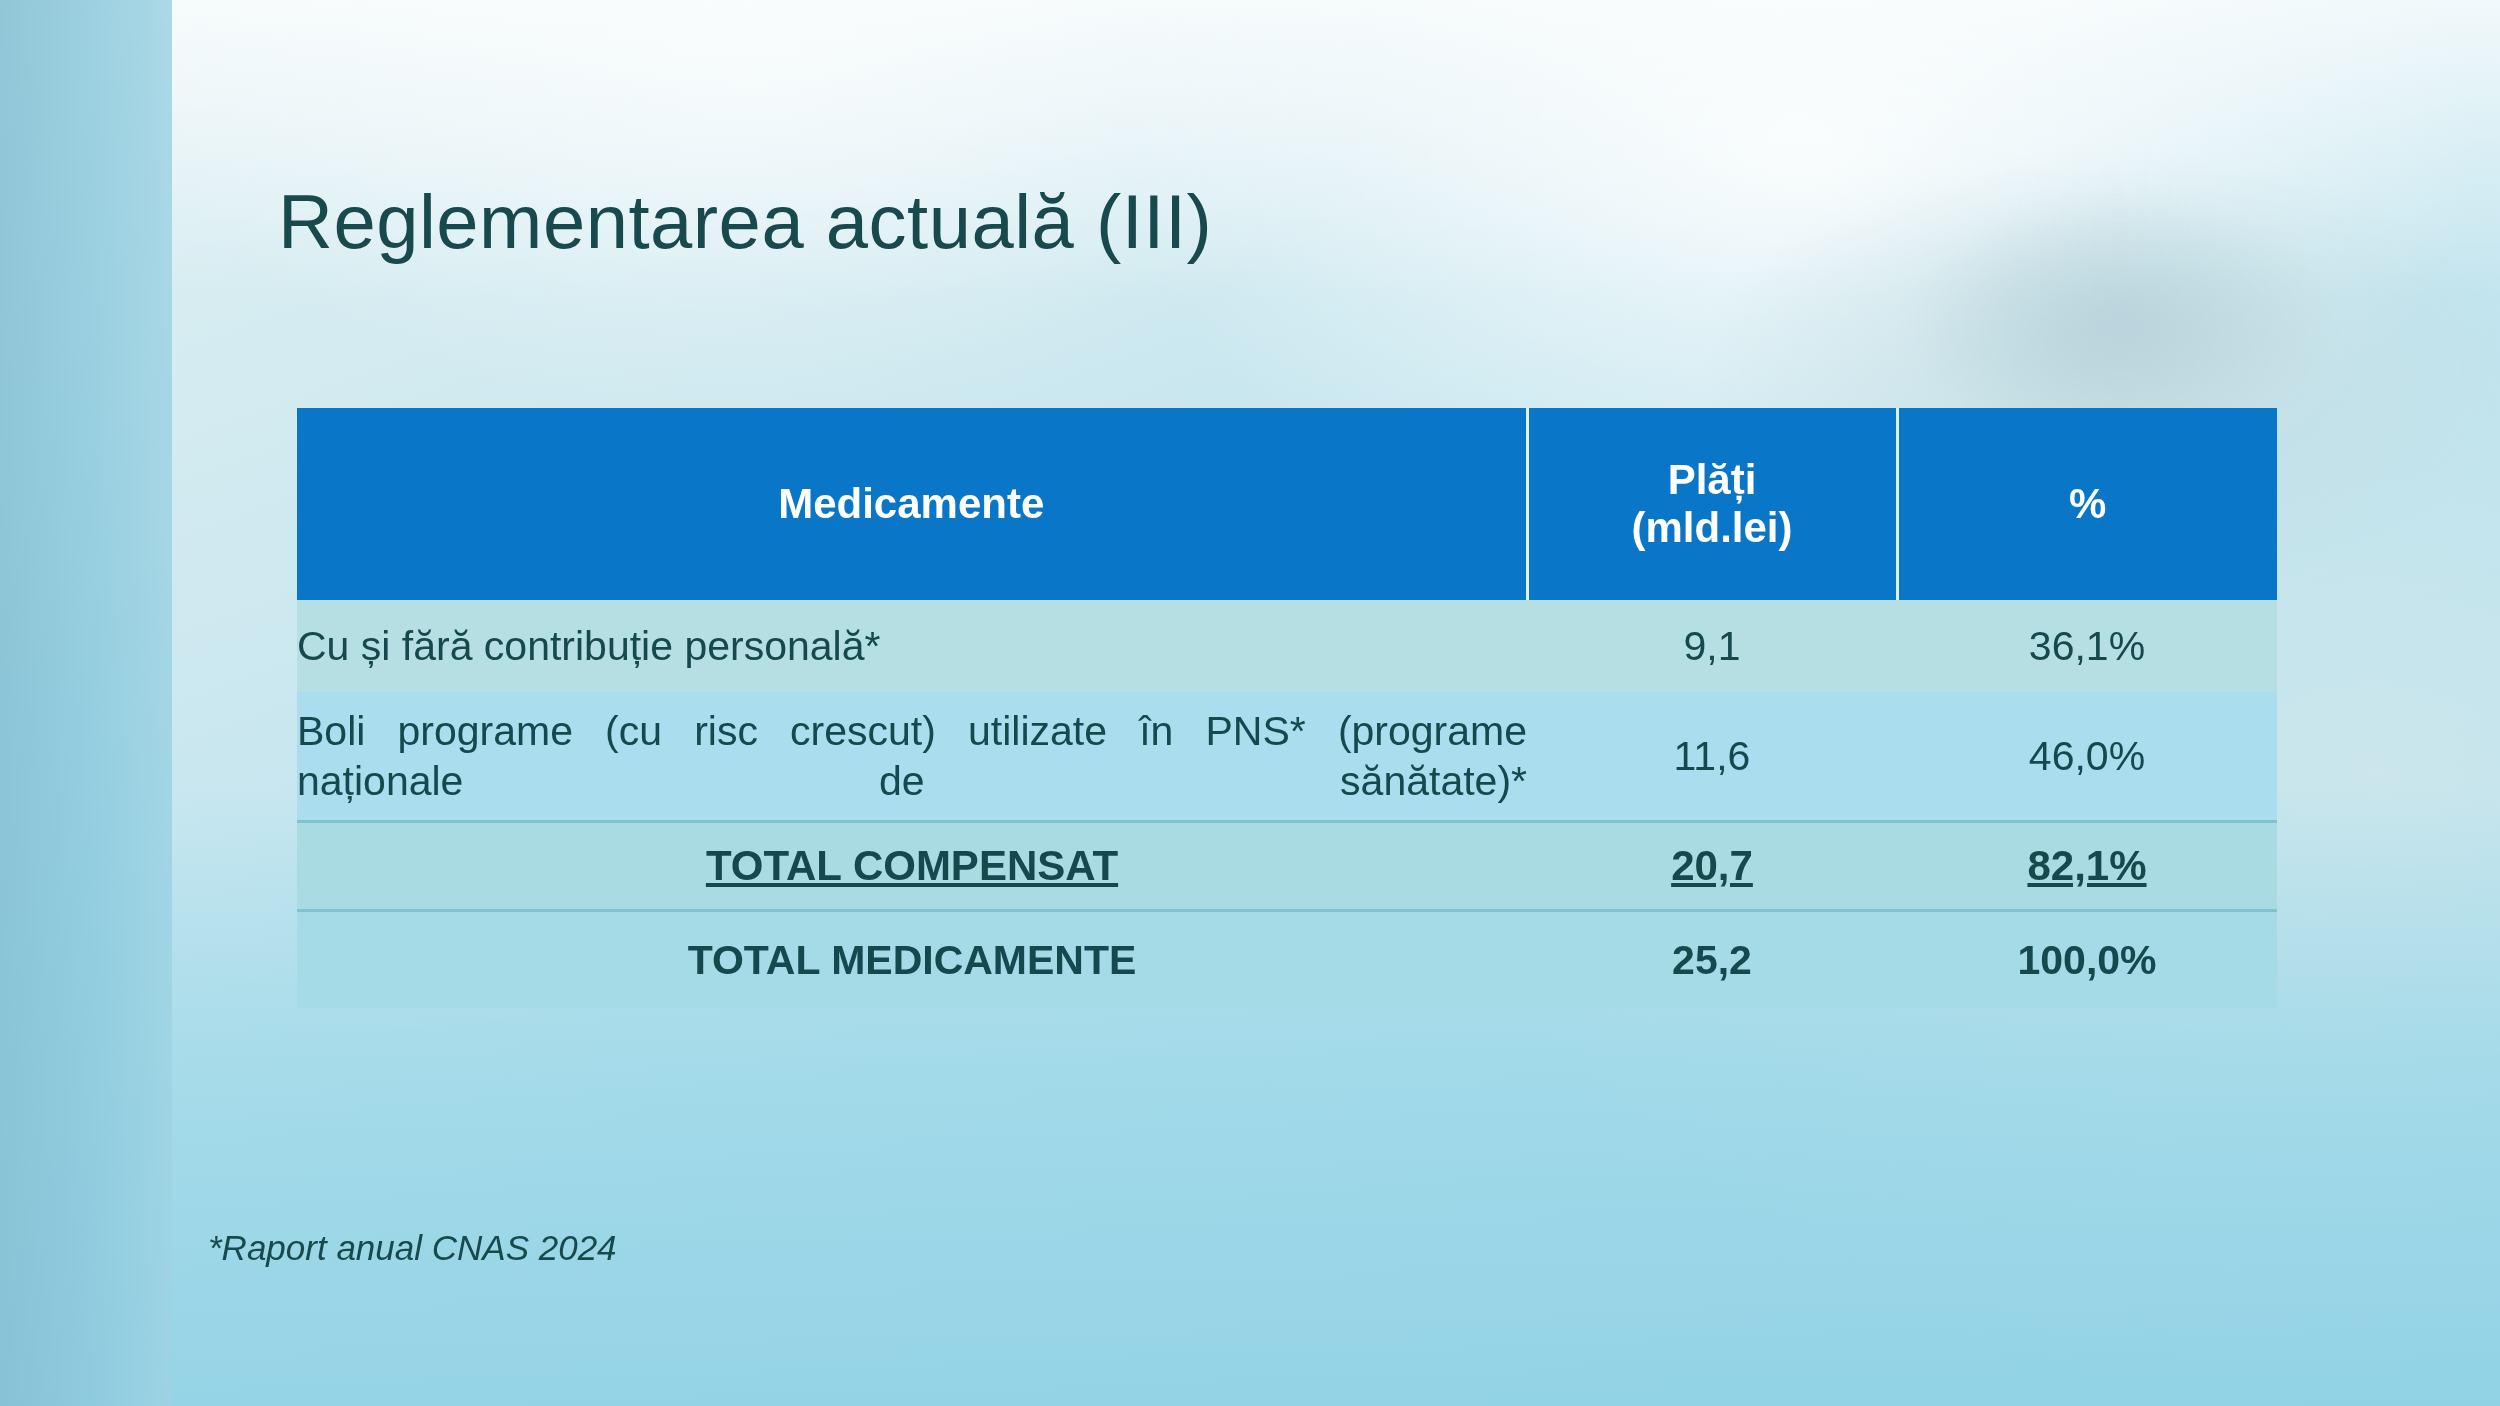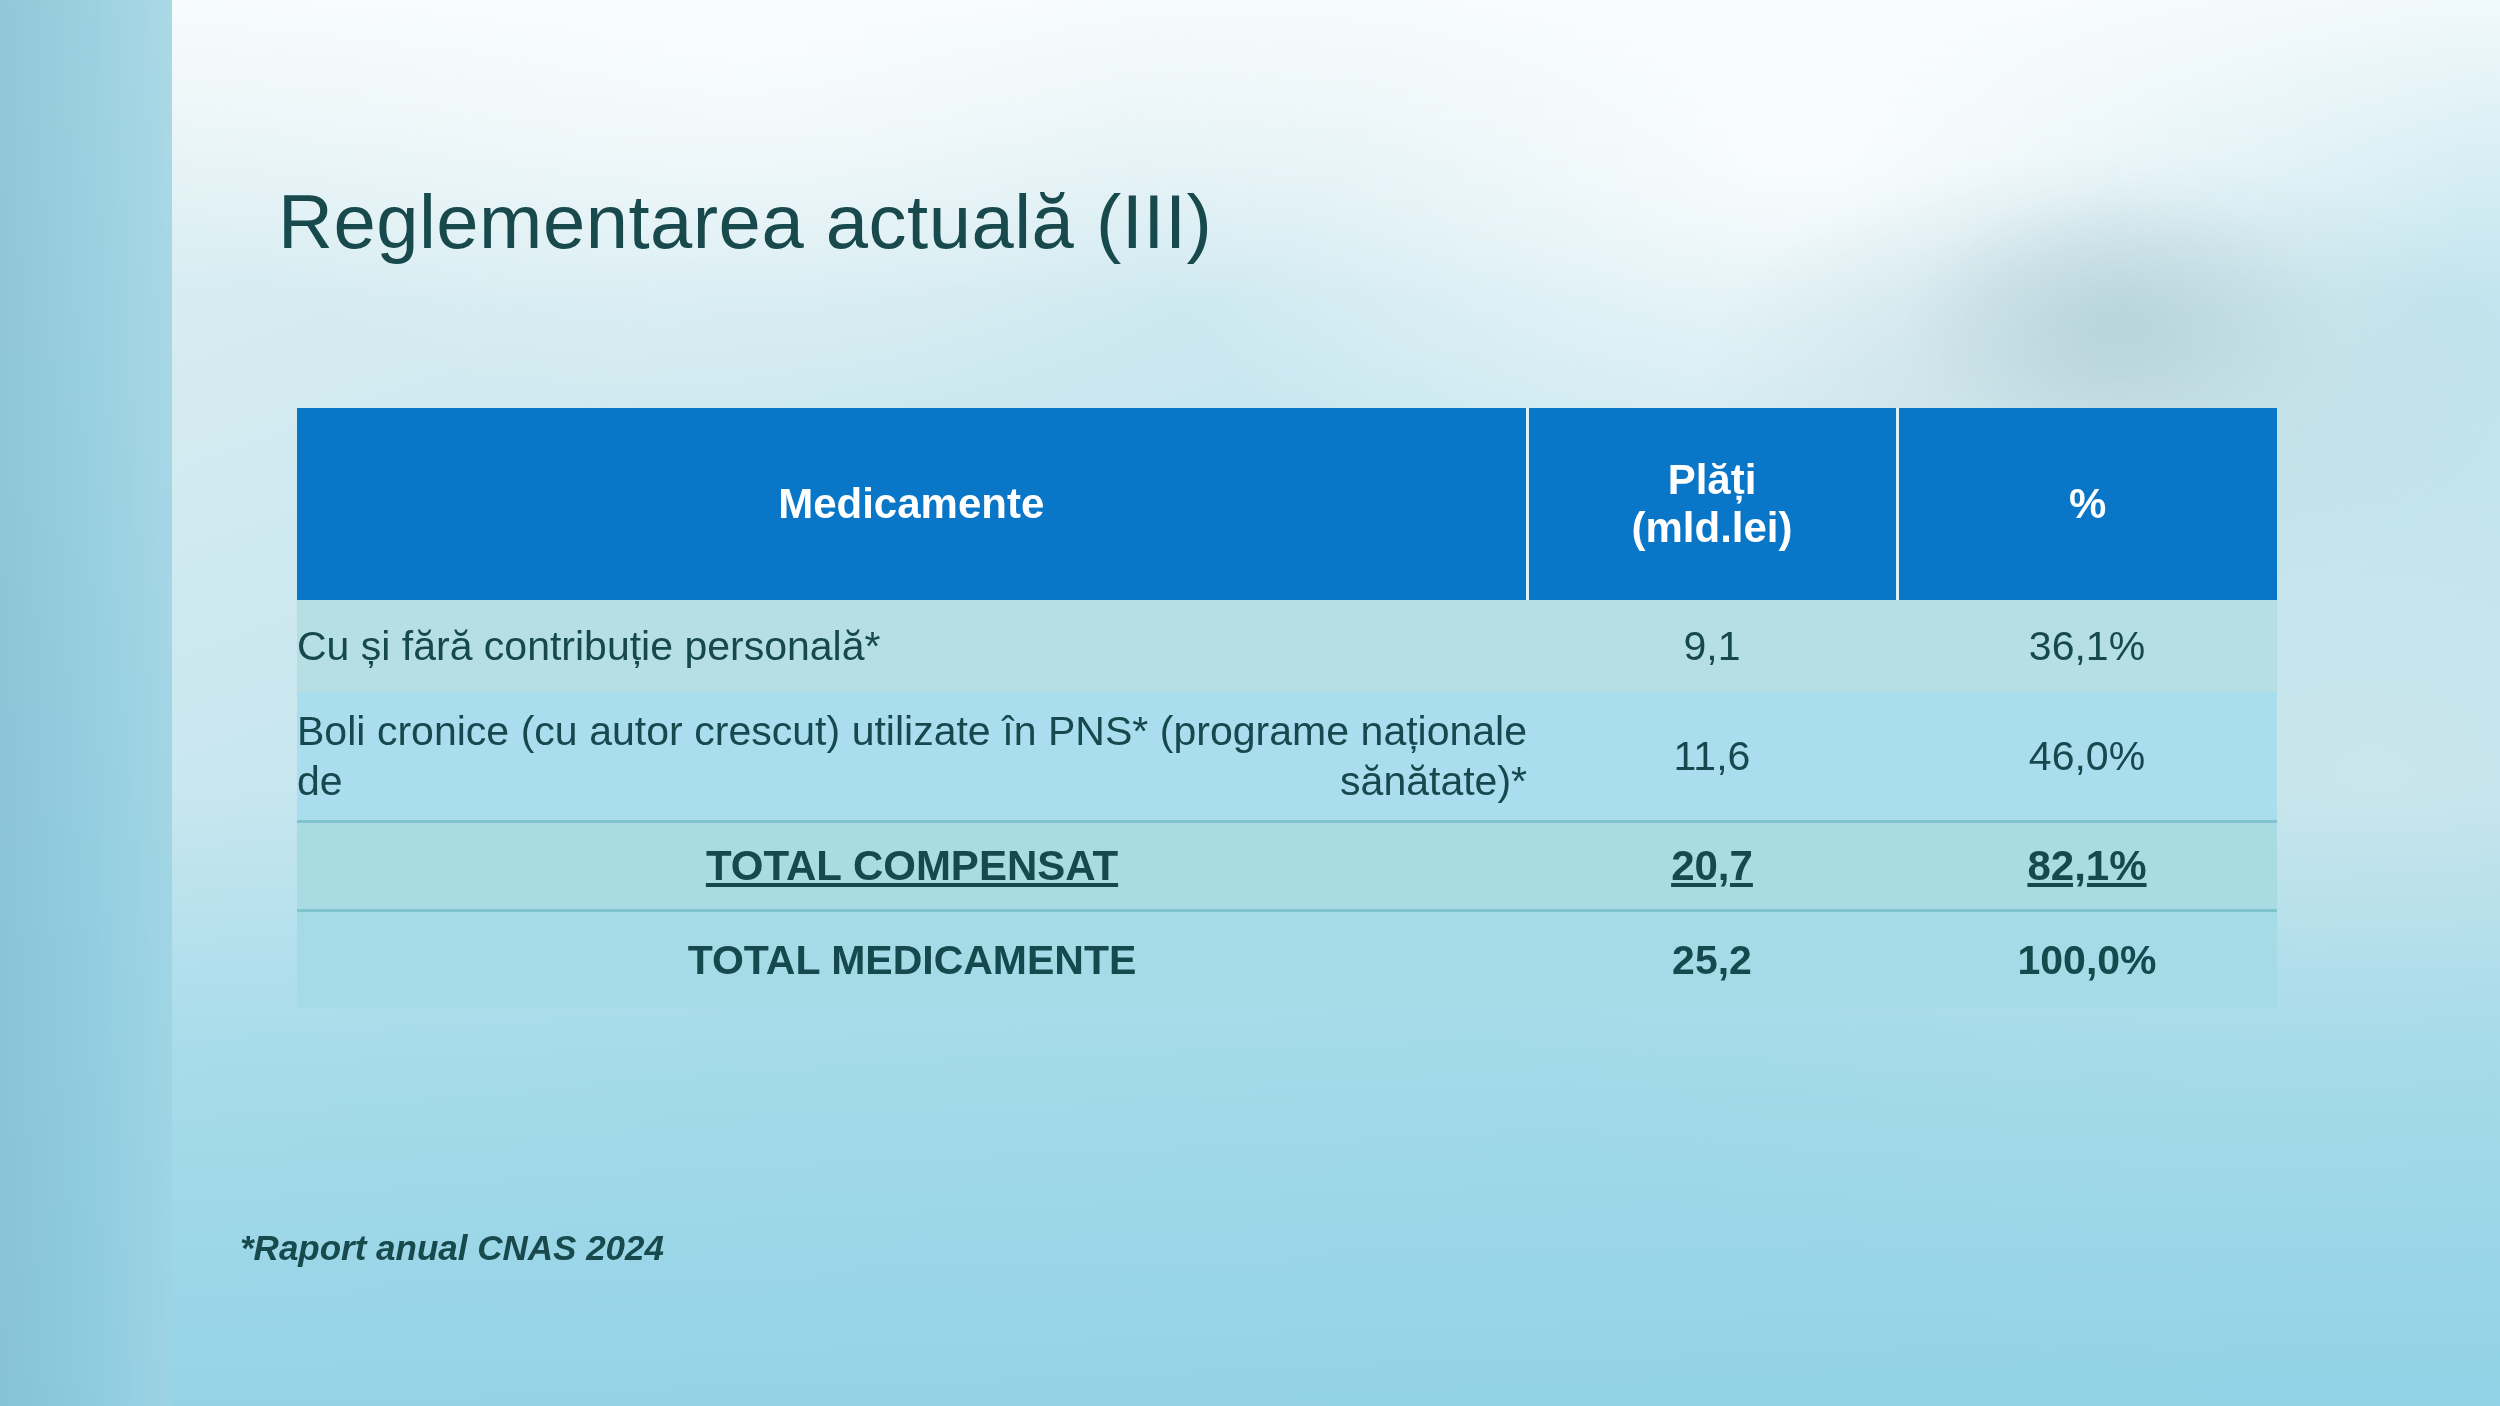--- a/index.html
+++ b/index.html
@@ -159,24 +159,23 @@
     padding-right: 22px;
     line-height: 1.22;
   }
   td.label-center {
     text-align: center;
   }
 
   
   .footnotes {
     position: absolute;
-    left: 240px;
+    left: 208px;
     top: 1228px;
     color: #17494d;
-    font-weight: bold;
   }
   .footnote {
     font-size: 35px;
     font-style: italic;
     margin-bottom: 22px;
     white-space: nowrap;
   }
 </style>
 </head>
 <body>
@@ -213,21 +212,21 @@
           </th>
         </tr>
       </thead>
       <tbody>
         <tr class="row-a">
           <td class="label-left">Cu și fără contribuție personală*</td>
           <td>9,1</td>
           <td>36,1%</td>
         </tr>
         <tr class="row-b">
-          <td class="label-just">Boli cronice (cu autor crescut) utilizate în PNS* (programe naționale de sănătate)*</td>
+          <td class="label-just">Boli programe (cu risc crescut) utilizate în PNS* (programe naționale de sănătate)*</td>
           <td>11,6</td>
           <td>46,0%</td>
         </tr>
         <tr class="row-total">
           <td class="label-center">TOTAL COMPENSAT</td>
           <td>20,7</td>
           <td>82,1%</td>
         </tr>
         <tr class="row-grand">
           <td class="label-center">TOTAL MEDICAMENTE</td>

